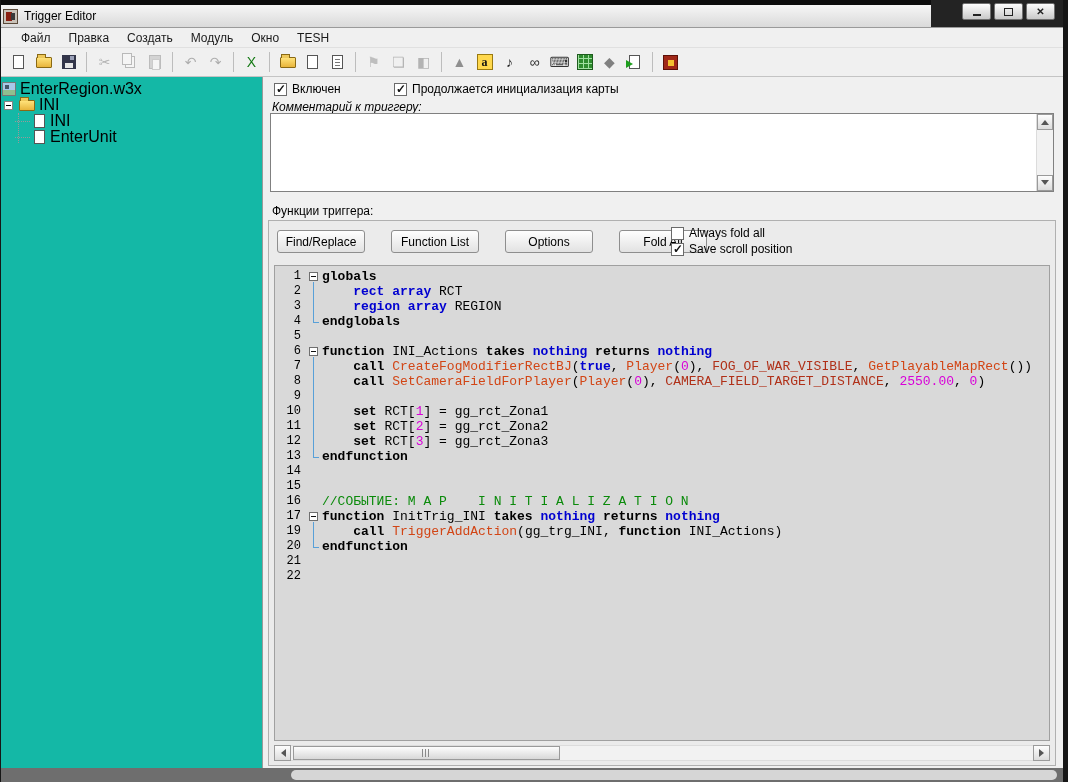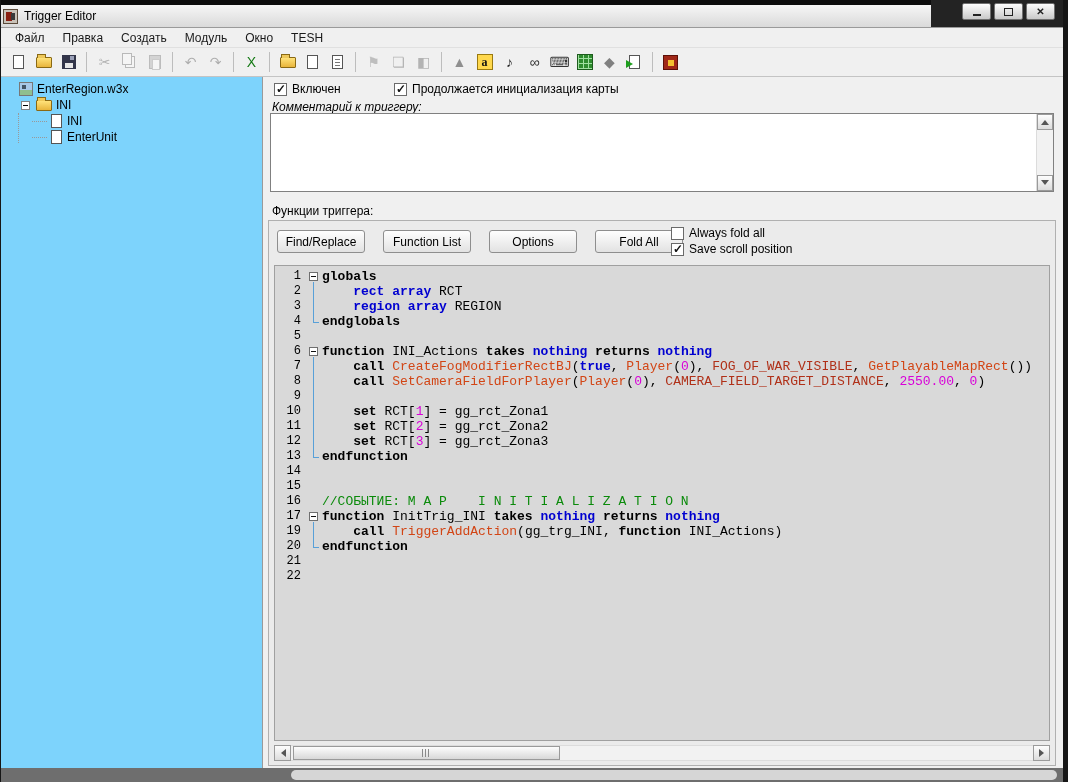--- a/index.html
+++ b/index.html
@@ -17,21 +17,21 @@
   .title{font-size:12px;color:#000;}
   .ctrl-backdrop{position:absolute;top:-5px;right:0;width:132px;height:27px;background:#232323;}
   .winbtns{position:absolute;top:-2px;right:8px;display:flex;}
   .wbtn{width:29px;height:17px;margin-left:3px;border:1px solid #6f6f6f;border-radius:2px;
     background:linear-gradient(#fdfdfd,#c9c9c9);display:inline-flex;align-items:center;justify-content:center;}
   .mn{width:8px;height:2px;background:#222;margin-top:7px;}
   .mx{width:9px;height:8px;border:1px solid #222;}
   .xg::before{content:"✕";font-size:10px;font-weight:bold;color:#222;}
   
   .menubar{position:absolute;top:28px;left:0;right:0;height:20px;background:#f0f0f0;
-    display:flex;align-items:center;padding-left:5px;border-bottom:1px solid #e0e0e0;}
+    display:flex;align-items:center;padding-left:11px;border-bottom:1px solid #e0e0e0;}
   .menu-item{font-size:12px;color:#1a1a1a;padding:2px 9px;}
   
   .toolbar{position:absolute;top:48px;left:0;right:0;height:29px;background:#f0f0f0;
     border-bottom:1px solid #c4c4c4;display:flex;align-items:center;padding-left:5px;}
   .tbi{width:23px;height:23px;display:inline-flex;align-items:center;justify-content:center;margin:0 1px;}
   .tbi.disabled{filter:grayscale(1);opacity:.35;}
   .tbi .g{font-size:14px;line-height:1;}
   .tb-sep{width:1px;height:20px;background:#bdbdbd;margin:0 5px;flex:0 0 1px;}
   
   .shape-page,.page-icon{width:11px;height:14px;background:#fff;border:1px solid #555;display:inline-block;position:relative;}
@@ -53,22 +53,22 @@
   .shape-a-box::before{content:"a";font-family:"Liberation Serif",serif;font-weight:bold;font-size:12px;color:#111;}
   .shape-green-grid{width:16px;height:16px;background:#2e8b2e;border:1px solid #1d5c1d;display:inline-block;
     background-image:repeating-linear-gradient(0deg,#9fdf9f 0 1px,transparent 1px 5px),
       repeating-linear-gradient(90deg,#9fdf9f 0 1px,transparent 1px 5px);}
   .shape-page-arrow{width:11px;height:14px;background:#fff;border:1px solid #555;display:inline-block;position:relative;}
   .shape-page-arrow::after{content:"";position:absolute;left:-4px;bottom:0;border:4px solid transparent;border-left:7px solid #1e9e1e;}
   .shape-tesh{width:15px;height:15px;background:#a02818;border:1px solid #5c1008;display:inline-block;position:relative;}
   .shape-tesh::after{content:"";position:absolute;left:4px;top:4px;width:6px;height:6px;background:#f4c030;}
   
   .content{position:absolute;top:77px;left:0;right:0;bottom:14px;}
-  .tree-panel{position:absolute;left:0;top:0;bottom:0;width:262px;background:#7dd3fc;
-    border-right:1px solid #9a9a9a;padding:4px 0 0 18px;font-size:12px;color:#000;}
+  .tree-panel{position:absolute;left:0;top:0;bottom:0;width:262px;background:#14b8a6;
+    border-right:1px solid #9a9a9a;padding:4px 0 0 1px;font-size:16px;color:#000;}
   .tree-row{height:16px;display:flex;align-items:center;gap:4px;position:relative;}
   .map-icon{width:14px;height:14px;border:1px solid #777;display:inline-block;
     background:linear-gradient(#a8c8e8 0 7px,#8fbf8f 7px);position:relative;flex:0 0 14px;}
   .map-icon::after{content:"";position:absolute;left:2px;top:2px;width:4px;height:4px;background:#456;}
   .expand{width:9px;height:9px;border:1px solid #848484;background:#fff;position:relative;flex:0 0 9px;margin-right:2px;}
   .expand::after{content:"";position:absolute;left:1px;right:1px;top:3px;border-top:1px solid #000;}
   .tree-cat{padding-left:2px;}
   .tree-child{padding-left:32px;height:16px;display:flex;align-items:center;gap:5px;position:relative;}
   .hline{position:absolute;left:13px;top:8px;width:15px;border-top:1px dotted #999;}
   .tree-vline{position:absolute;left:17px;top:36px;height:30px;border-left:1px dotted #999;}
@@ -85,21 +85,21 @@
   .vsb{position:absolute;right:0;top:0;bottom:0;width:17px;background:#f2f2f2;border-left:1px solid #dcdcdc;}
   .sb-btn{width:100%;height:16px;background:linear-gradient(#fdfdfd,#dcdcdc);border:1px solid #9a9a9a;
     display:flex;align-items:center;justify-content:center;}
   .sb-btn.down{position:absolute;bottom:0;}
   .arr-up{border:4px solid transparent;border-bottom:5px solid #555;margin-bottom:3px;}
   .arr-down{border:4px solid transparent;border-top:5px solid #555;margin-top:3px;}
   .arr-left{border:4px solid transparent;border-right:5px solid #555;margin-right:3px;}
   .arr-right{border:4px solid transparent;border-left:5px solid #555;margin-left:3px;}
   .func-label{position:absolute;top:127px;left:8px;font-size:12px;}
   .editor-group{position:absolute;top:143px;left:4px;right:7px;bottom:2px;background:#ebebeb;border:1px solid #b0b0b0;}
-  .btn-row{position:absolute;top:9px;left:8px;display:flex;gap:18px;}
+  .btn-row{position:absolute;top:9px;left:8px;display:flex;gap:26px;}
   .pbtn{font-family:"Liberation Sans",sans-serif;font-size:12px;color:#000;min-width:88px;height:23px;
     background:linear-gradient(#fefefe,#e2e2e2);border:1px solid #8e8e8e;border-radius:3px;}
   .fold-checks{position:absolute;left:402px;top:5px;display:flex;flex-direction:column;gap:2px;}
   .code-area{position:absolute;top:44px;left:5px;right:5px;bottom:24px;background:#d9d9d9;
     border:1px solid #a0a0a0;overflow:hidden;padding-top:3px;
     font-family:"Liberation Mono","DejaVu Sans Mono",monospace;font-size:13px;}
   .cl{display:flex;height:15px;line-height:15px;white-space:pre;}
   .ln{flex:0 0 32px;text-align:right;padding-right:6px;color:#000;font-size:12px;}
   .fd{flex:0 0 15px;position:relative;}
   .fd.line::before{content:"";position:absolute;left:6px;top:0;height:15px;border-left:1px solid var(--c-guide);}

